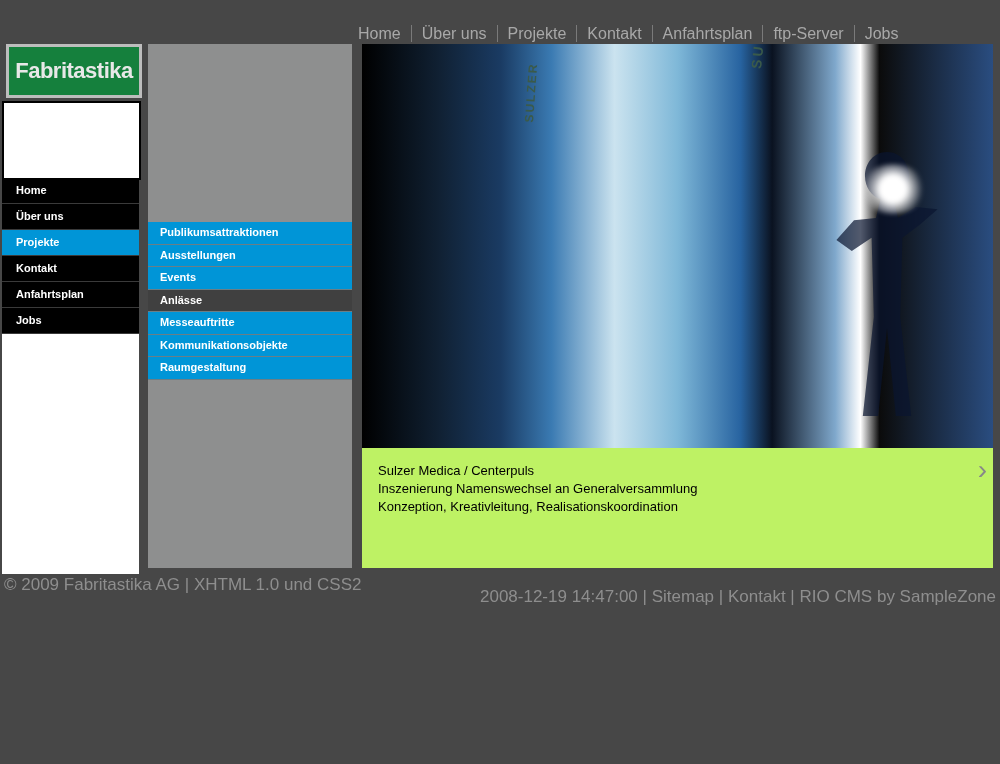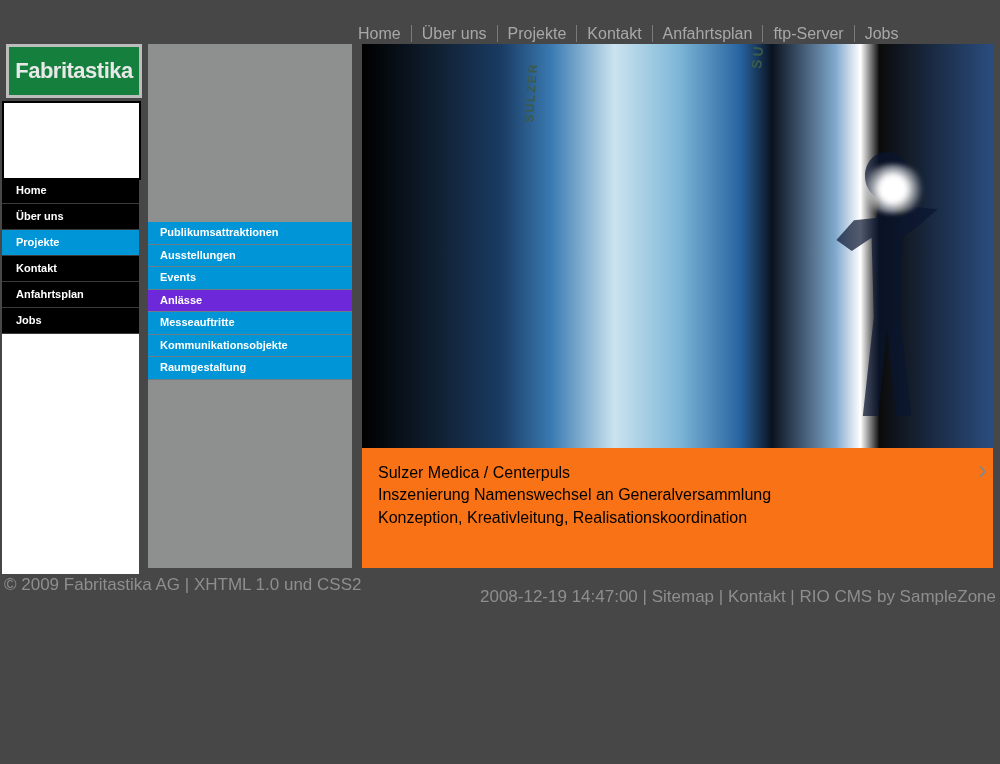--- a/index.html
+++ b/index.html
@@ -12,31 +12,31 @@
 .white-box{position:absolute;left:2px;top:101px;width:135px;height:75px;background:#fff;border:2px solid #000}
 
 .sidebar{position:absolute;left:2px;top:178px;width:137px}
 .sidebar .item{height:25px;line-height:25px;font-size:11px;font-weight:bold;color:#fff;background:#000;padding-left:14px;border-bottom:1px solid #3a3a3a;cursor:pointer}
 .sidebar .item.active{background:#0095d7}
 .sidebar .spacer{height:240px;background:#fff}
 
 .subpanel{position:absolute;left:148px;top:44px;width:204px;height:524px;background:#8e8f8f}
 .subnav{position:absolute;left:0;top:178px;width:204px}
 .subnav .item{height:21.5px;line-height:21.5px;font-size:11px;font-weight:bold;color:#fff;background:#0095d7;padding-left:12px;border-bottom:1px solid #6c7e85;cursor:pointer}
-.subnav .item.active{background:#6d28d9}
+.subnav .item.active{background:#404040}
 
 .hero-area{position:absolute;left:362px;top:44px;width:631px;height:524px;background:#000}
 .hero-img{width:631px;height:404px;background:linear-gradient(90deg,#000 0%,#102032 12%,#1a3b63 22%,#3a7ab2 30%,#cbe3ef 40%,#7fb8d8 50%,#2763a0 60%,#0a1220 65%,#7fa8cc 75%,#fff 79%,#0b0b0b 82%,#2a4d80 100%);position:relative;overflow:hidden}
 .texttag{position:absolute;left:160px;top:78px;font-size:12px;font-weight:bold;color:#3a5a4a;letter-spacing:2px;transform:rotate(-86deg);transform-origin:left top}
 .texttag2{position:absolute;left:386px;top:24px;font-size:14px;font-weight:bold;color:#3a5a4a;letter-spacing:3px;transform:rotate(-84deg);transform-origin:left top}
 .silhouette{position:absolute;left:470px;top:90px;width:110px;height:300px;opacity:.7}
 .silhouette svg{width:100%;height:100%}
 .bright{position:absolute;left:496px;top:120px;width:70px;height:50px;border-radius:50%;background:radial-gradient(circle,#fff 0%,#fff 30%,rgba(255,255,255,0)70%);filter:blur(2px)}
 .arrow{position:absolute;right:6px;top:410px;color:#888;font-size:28px;cursor:pointer;z-index:10}
-.caption-box{position:absolute;left:0;top:404px;width:631px;height:120px;background:#f97316;color:#000;font-size:16px;padding:14px 16px;box-sizing:border-box;line-height:1.4}
+.caption-box{position:absolute;left:0;top:404px;width:631px;height:120px;background:#bef264;color:#000;font-size:13px;padding:14px 16px;box-sizing:border-box;line-height:1.4}
 
 .footer{position:absolute;left:0;top:575px;width:1000px;height:18px;font-size:17px;color:#8e8e8e}
 .footer-left{position:absolute;left:4px;top:0}
 .footer-left a{color:#8e8e8e;text-decoration:none}
 .footer-right{position:absolute;right:4px;top:12px}
 .footer-right a{color:#8e8e8e;text-decoration:none}
 </style>
 </head>
 <body>
 

